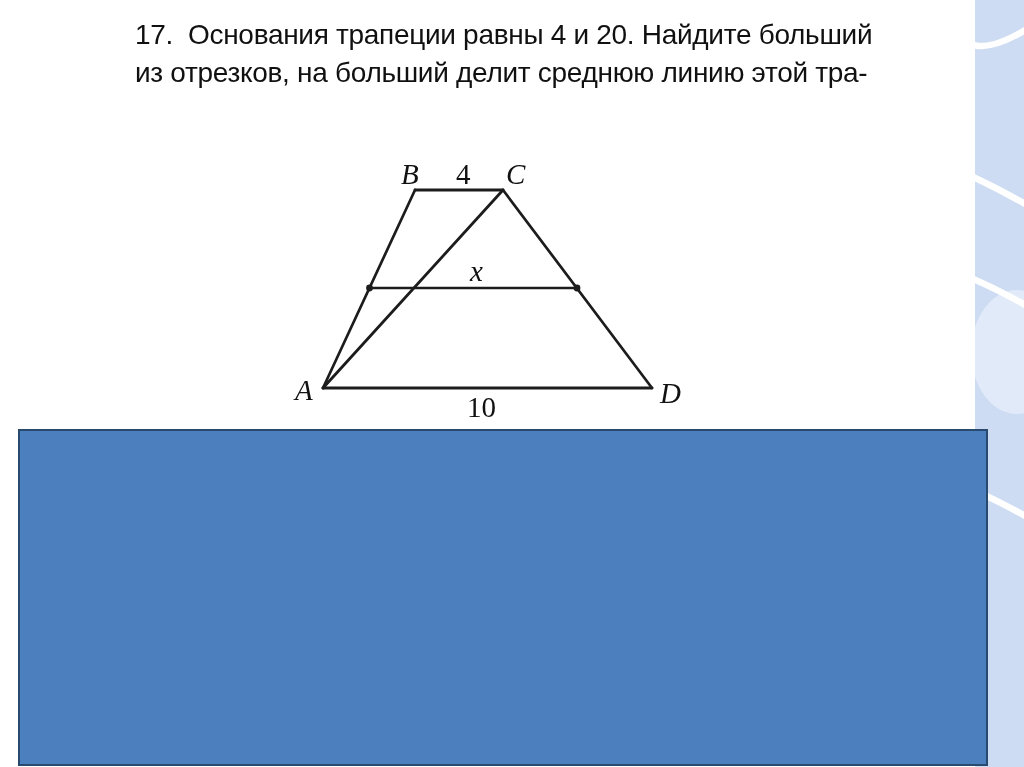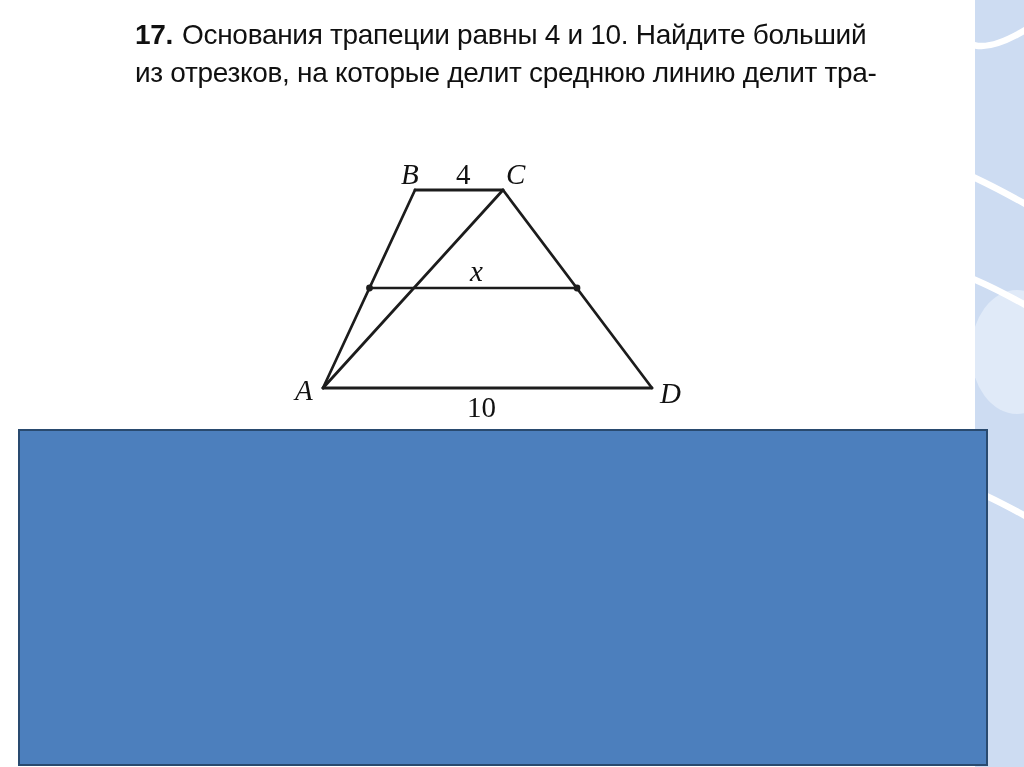--- a/index.html
+++ b/index.html
@@ -37,21 +37,21 @@
     position: absolute;
     left: 135px; top: 16px;
     width: 830px;
     color: #101010;
     font-size: 28px;
     line-height: 38px;
     letter-spacing: -0.3px;
     z-index: 2;
   }
   .problem .line { white-space: nowrap; }
-  .problem .num { font-weight: 700; margin-right: 9px; }
+  .problem .num { font-weight: 400; margin-right: 15px; }
 
   
   .figure {
     position: absolute;
     left: 280px; top: 150px;
     width: 440px; height: 280px;
     z-index: 2;
   }
   .figure svg { display: block; width: 440px; height: 280px; }
   .fig-line { stroke: #1c1c1c; fill: none; stroke-linecap: round; }
@@ -73,22 +73,22 @@
       <path class="arc" d="M -4,44 Q 14,52 52,29" stroke="#ffffff" stroke-width="6.5" fill="none"></path>
       <path d="M -4,176 Q 20,187 52,205" stroke="#ffffff" stroke-width="6.5" fill="none"></path>
       <path d="M -4,278 Q 20,288 52,306" stroke="#ffffff" stroke-width="6.5" fill="none"></path>
       <path d="M -4,489 Q 20,499 52,517" stroke="#ffffff" stroke-width="6.5" fill="none"></path>
     </svg>
   </div>
 
   <div class="answer-box"></div>
 
   <div class="problem">
-    <div class="line"><span class="num">17.</span><span>Основания трапеции равны 4 и 10. Найдите больший</span></div>
-    <div class="line">из отрезков, на которые делит среднюю линию делит тра-</div>
+    <div class="line"><span class="num">17.</span><span>Основания трапеции равны 4 и 20. Найдите больший</span></div>
+    <div class="line">из отрезков, на больший делит среднюю линию этой тра-</div>
   </div>
 
   <div class="figure">
     <svg viewBox="280 150 440 280" xmlns="http://www.w3.org/2000/svg">
 
       <path class="fig-line" d="M 415,190 L 503,190" stroke-width="2.8"></path>
       <path class="fig-line" d="M 415,190 L 323,388" stroke-width="2.7"></path>
       <path class="fig-line" d="M 503,190 L 652,388" stroke-width="2.7"></path>
       <path class="fig-line" d="M 323,388 L 652,388" stroke-width="2.8"></path>
 

